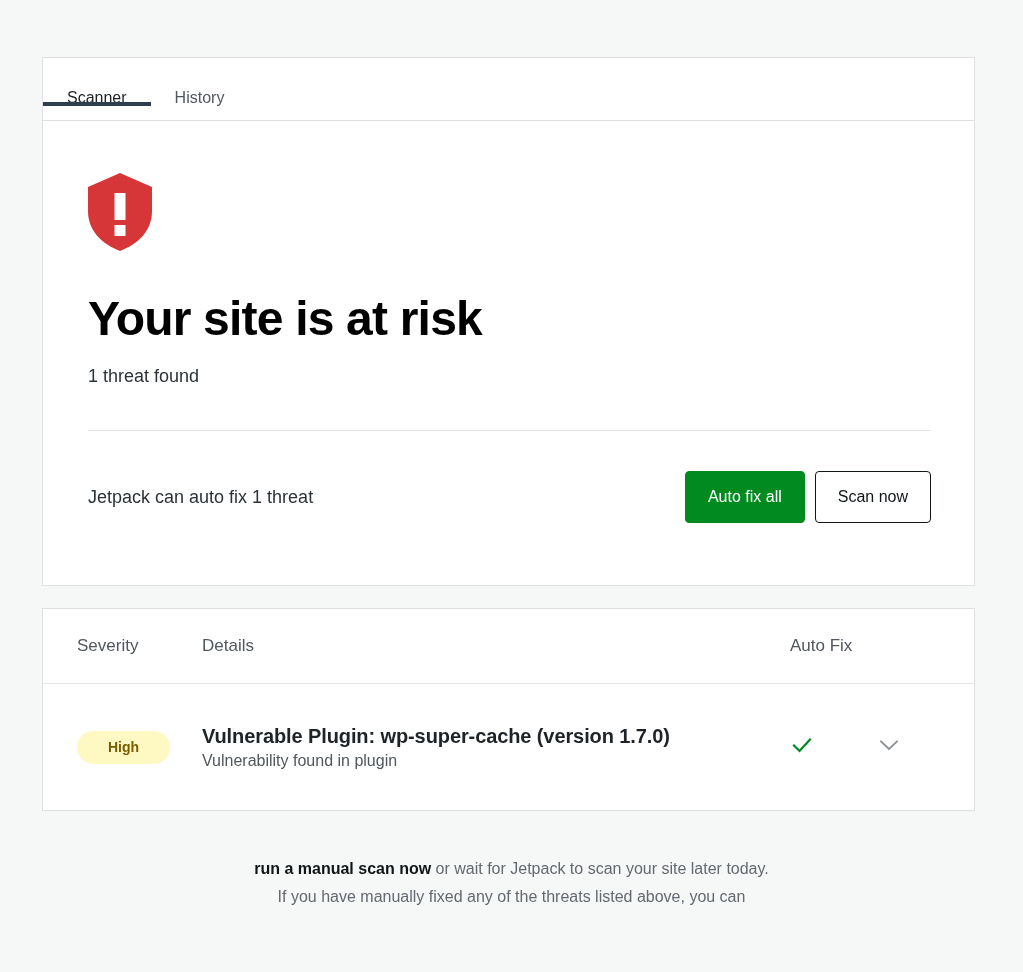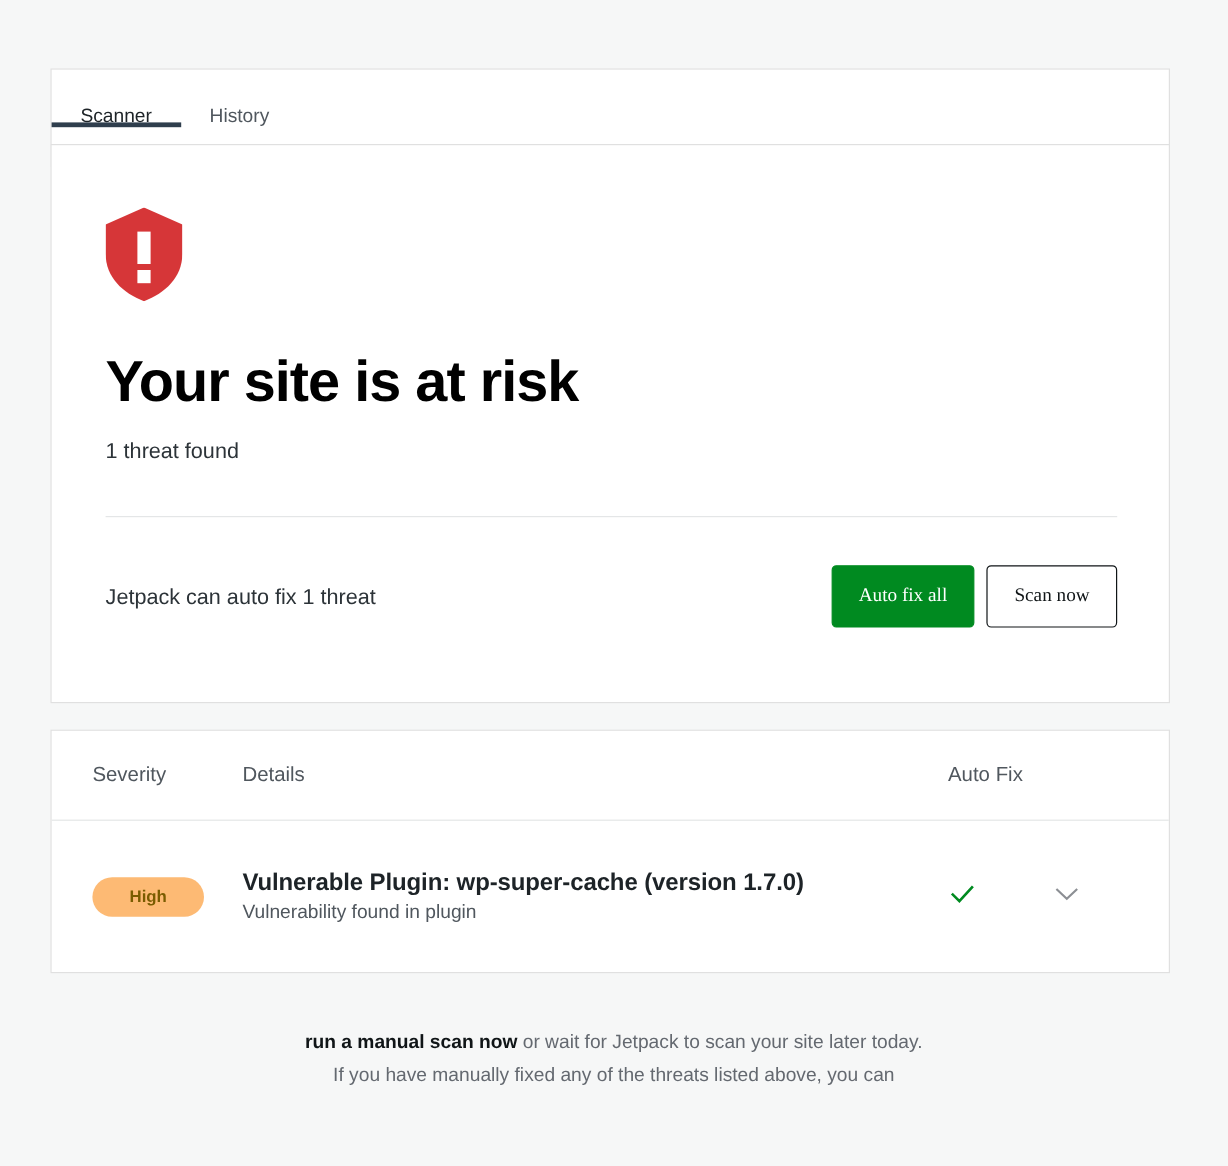--- a/index.html
+++ b/index.html
@@ -111,21 +111,21 @@
   .action-text {
     font-size: 18px;
     color: #2c3338;
   }
   .action-buttons {
     display: flex;
     align-items: center;
     gap: 10px;
   }
   .btn {
-    font-family: Liberation Serif, serif;
+    font-family: Liberation Sans, sans-serif;
     font-size: 16px;
     line-height: 1;
     cursor: pointer;
     border-radius: 4px;
     padding: 0 22px;
     height: 52px;
     display: inline-flex;
     align-items: center;
     justify-content: center;
   }
@@ -181,21 +181,21 @@
     justify-content: flex-start;
     gap: 62px;
   }
   .badge {
     display: inline-flex;
     align-items: center;
     justify-content: center;
     min-width: 93px;
     height: 33px;
     border-radius: 17px;
-    background: #fdba74;
+    background: #fef9c3;
     color: #7a5c00;
     font-size: 14px;
     font-weight: bold;
     padding: 0 14px;
   }
   .threat-title {
     font-size: 20px;
     font-weight: bold;
     color: #1d2327;
     margin: 0 0 4px 0;

